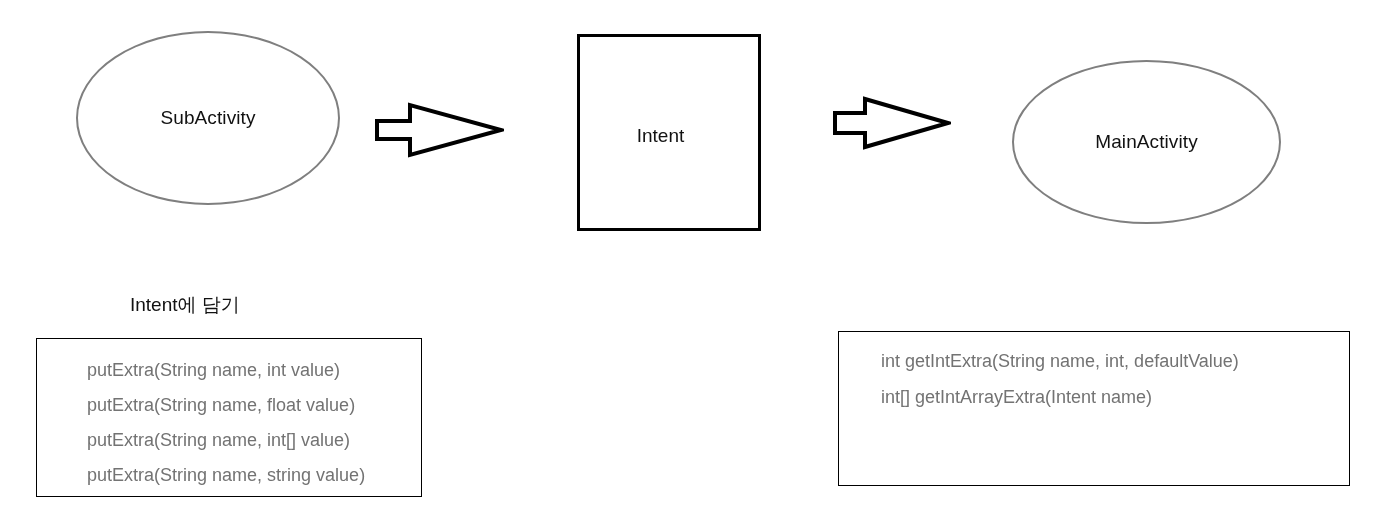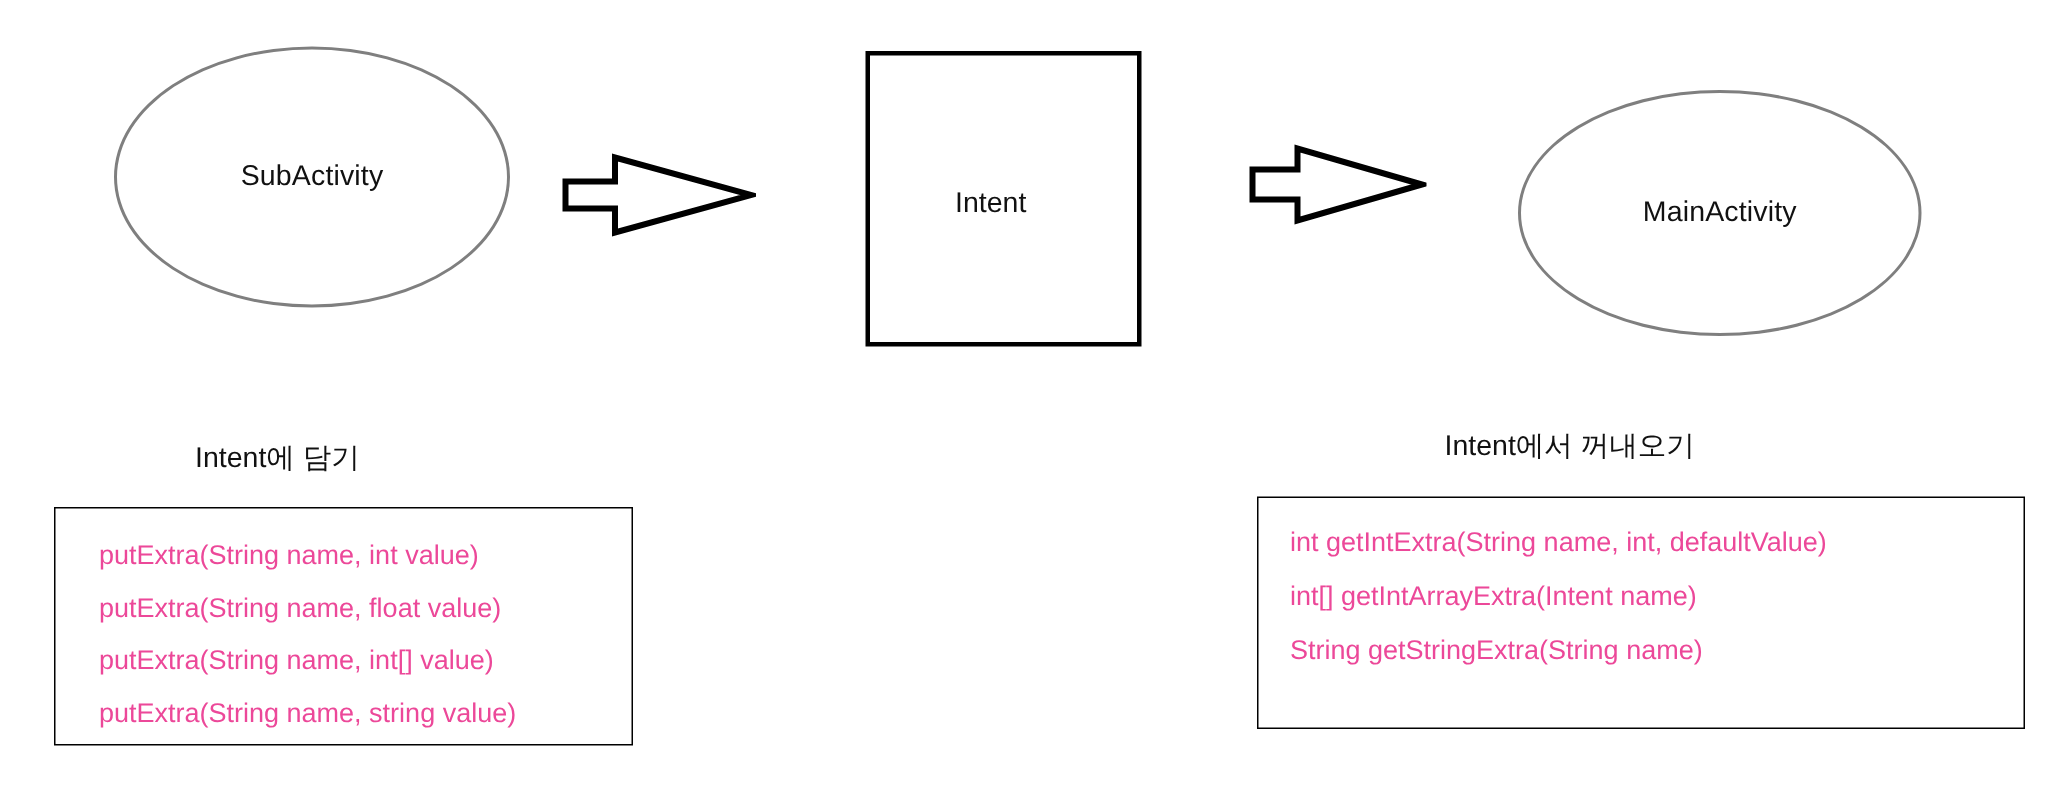--- a/index.html
+++ b/index.html
@@ -127,22 +127,23 @@
   #code-box-get {
     left: 838px;
     top: 331px;
     width: 512px;
     height: 155px;
     padding: 11px 15px 0 21px;
   }
   .code-line {
     font-size: 18px;
     line-height: 35px;
-    color: #ec4899;
+    color: #737373;
     white-space: nowrap;
+    margin-left: 21px;
   }
   #code-box-get .code-line {
     line-height: 36px;
   }
 </style>
 </head>
 <body>
 
 <div class="canvas">
 
@@ -165,28 +166,26 @@
       <polygon points="3,18 33,18 33,4 116,28 33,52 33,38 3,38" fill="#ffffff" stroke="#000000" stroke-width="4" stroke-linejoin="miter"></polygon>
     </svg>
   </div>
 
   <div class="node-ellipse" id="node-mainactivity">
     <span class="node-label">MainActivity</span>
   </div>
 
   <div class="section-caption" id="caption-put">Intent에 담기</div>
 
-  <div class="section-caption" id="caption-get">Intent에서 꺼내오기</div>
 
   <div class="code-box" id="code-box-put">
     <div class="code-line">putExtra(String name, int value)</div>
     <div class="code-line">putExtra(String name, float value)</div>
     <div class="code-line">putExtra(String name, int[] value)</div>
     <div class="code-line">putExtra(String name, string value)</div>
   </div>
 
   <div class="code-box" id="code-box-get">
     <div class="code-line">int getIntExtra(String name, int, defaultValue)</div>
     <div class="code-line">int[] getIntArrayExtra(Intent name)</div>
-    <div class="code-line">String getStringExtra(String name)</div>
   </div>
 
 </div>
 
 </body></html>

